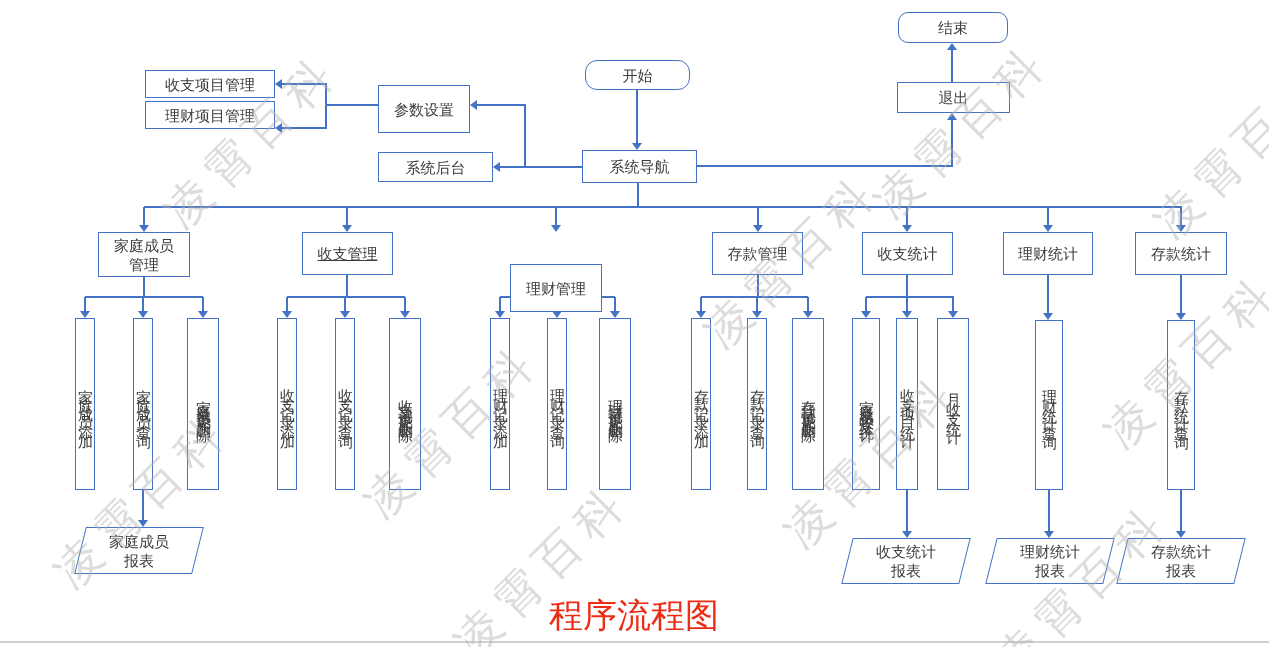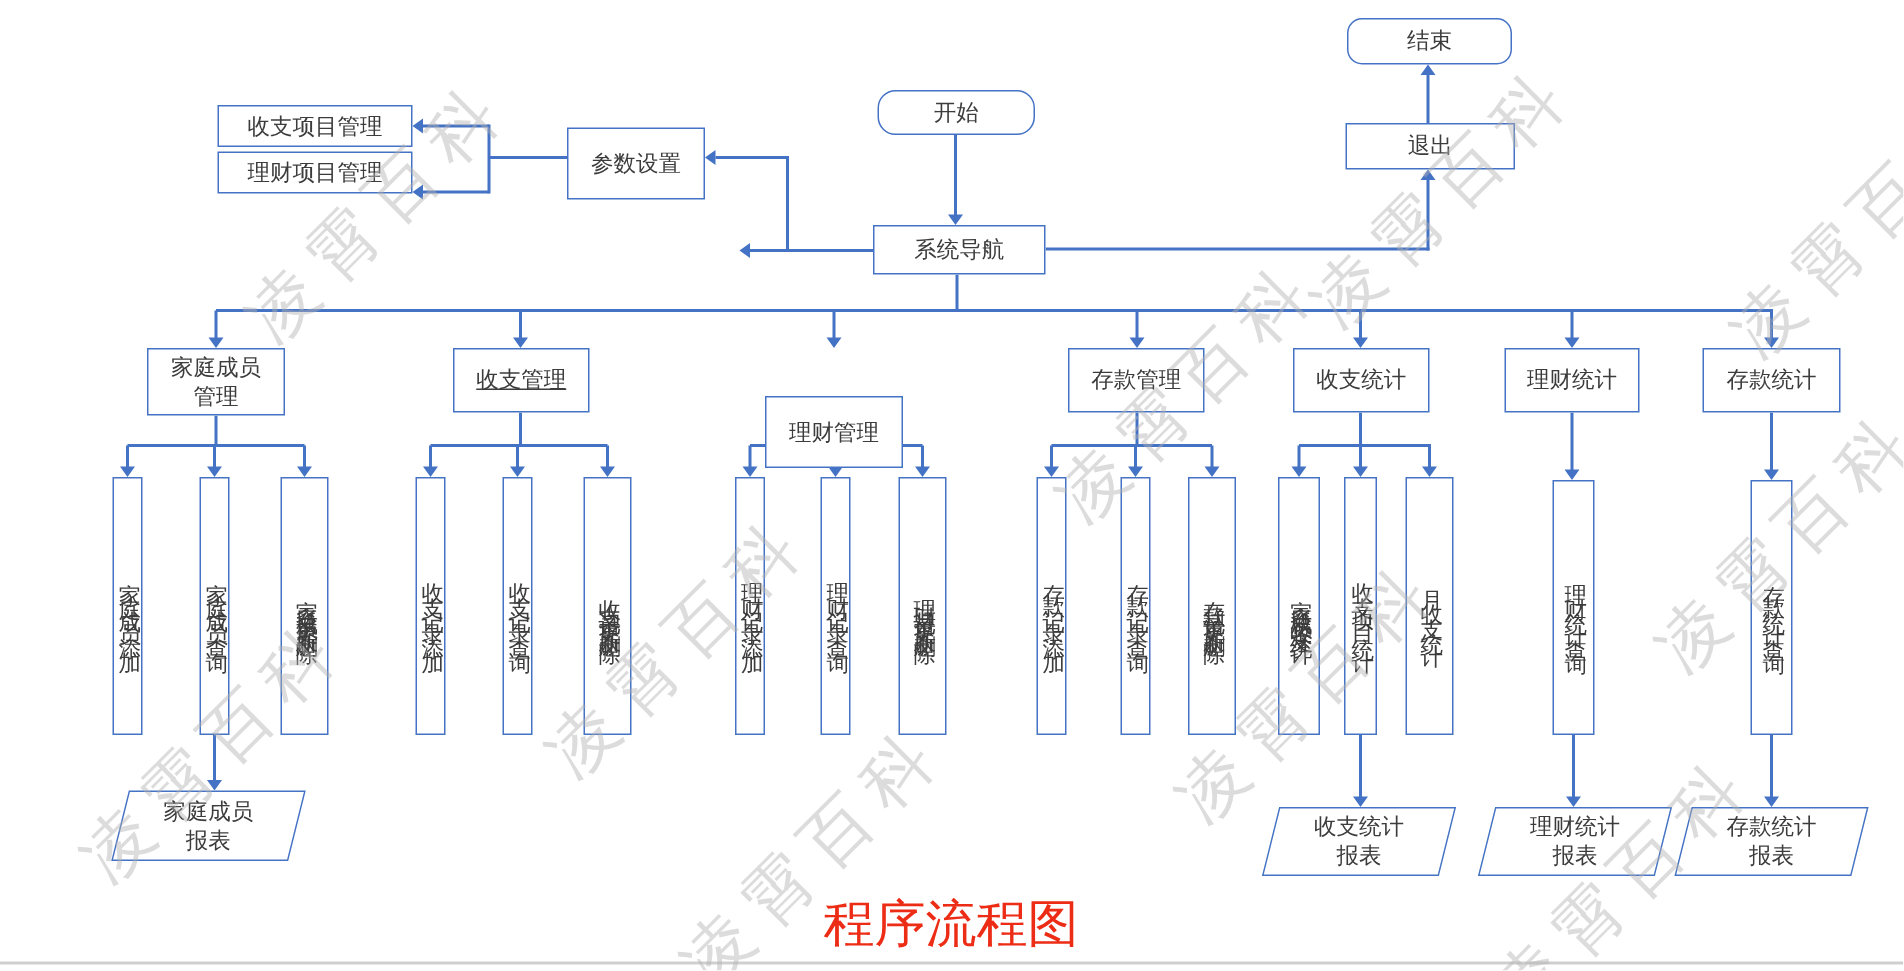--- a/index.html
+++ b/index.html
@@ -170,20 +170,21 @@
   <div class="vl" style="left:1048px;top:490px;height:42px;"></div>
     <div class="ah ah-down" style="left:1044px;top:531px;"></div>
   <div class="vl" style="left:1180px;top:490px;height:42px;"></div>
     <div class="ah ah-down" style="left:1176px;top:531px;"></div>
 
   <div class="box rounded" style="left:585px;top:60px;width:105px;height:30px;border-radius:12px;">开始</div>
   <div class="box rounded" style="left:898px;top:12px;width:110px;height:31px;">结束</div>
   <div class="box" style="left:897px;top:82px;width:113px;height:31px;">退出</div>
   <div class="box" style="left:582px;top:150px;width:115px;height:33px;">系统导航</div>
   <div class="box" style="left:378px;top:85px;width:92px;height:48px;">参数设置</div>
+  <div class="box" style="left:378px;top:152px;width:115px;height:30px;">系统后台</div>
   <div class="box" style="left:145px;top:70px;width:130px;height:28px;">收支项目管理</div>
   <div class="box" style="left:145px;top:101px;width:130px;height:28px;">理财项目管理</div>
 
   <div class="box" style="left:98px;top:232px;width:92px;height:45px;flex-direction:column;">
     <div>家庭成员</div>
     <div>管理</div>
   </div>
   <div class="box" style="left:302px;top:232px;width:91px;height:43px;text-decoration:underline;">收支管理</div>
   <div class="box" style="left:510px;top:228px;width:92px;height:48px;margin-top:36px;">理财管理</div>
   <div class="box" style="left:712px;top:232px;width:91px;height:43px;">存款管理</div>

